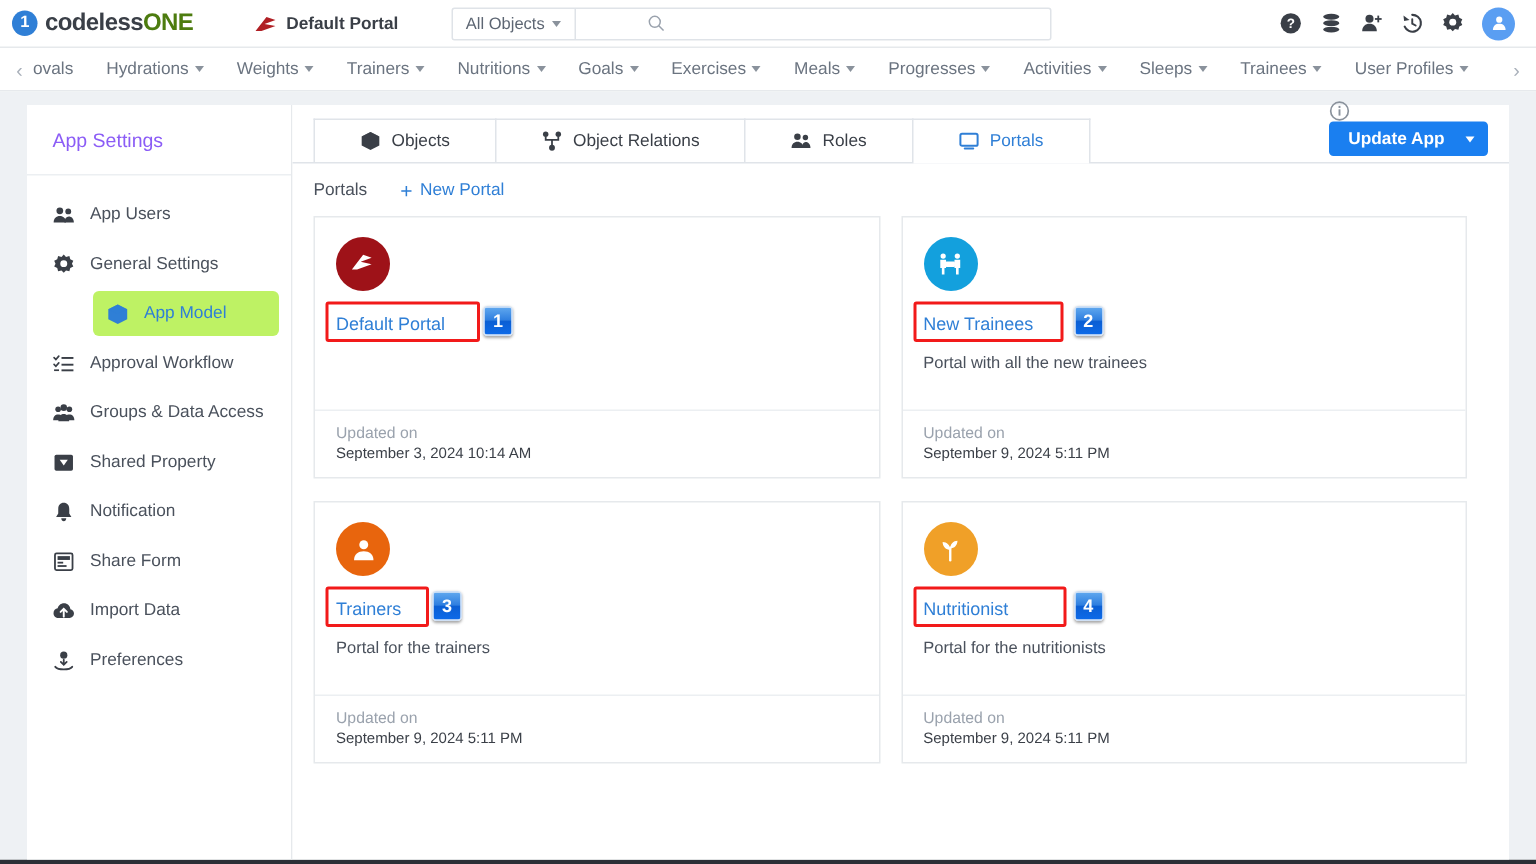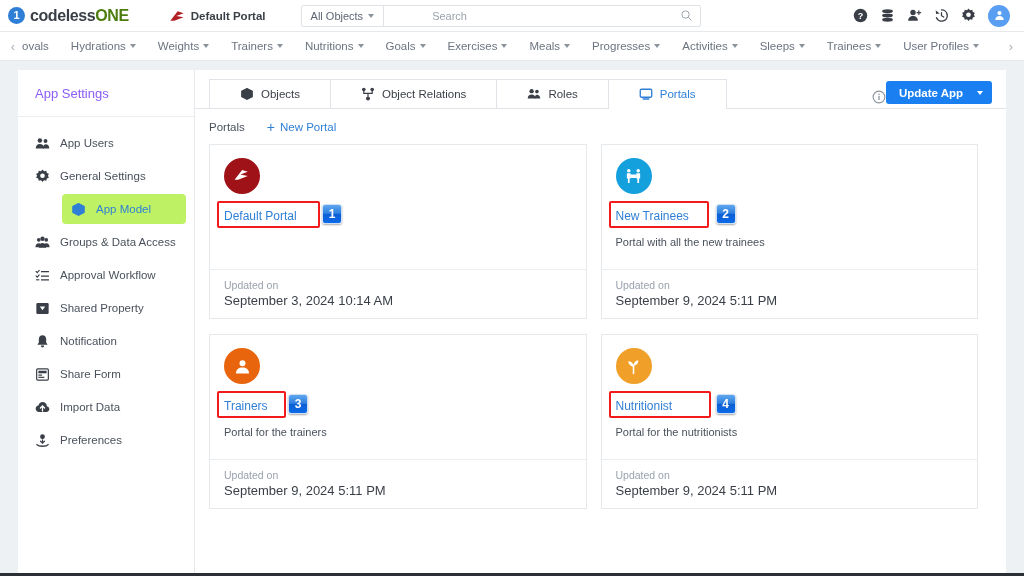--- a/index.html
+++ b/index.html
@@ -178,21 +178,21 @@
     margin-right: -1px;
     cursor: pointer;
   }
   .tab.active { color: #2f7fd6; position: relative; z-index: 2; }
   .tab.active::after {
     content: ""; position: absolute; left: 0; right: 0; bottom: -1px;
     height: 1px; background: #fff;
   }
   .tab-ico { width: 14px; height: 14px; display: block; }
 
-  .tabs-right { margin-left: auto; display: flex; align-items: flex-end; padding-bottom: 4px; }
+  .tabs-right { margin-left: auto; display: flex; align-items: flex-start; padding-bottom: 4px; flex-direction: column; }
   .info-ico { width: 14px; height: 14px; display: block; cursor: pointer; }
   .update-btn {
     display: flex; align-items: center;
     background: #1a7ff0; color: #fff;
     font-size: 11.5px; font-weight: bold;
     border: none; border-radius: 3px;
     height: 23px;
     padding: 0 9px 0 13px;
     gap: 14px;
     cursor: pointer;
@@ -267,21 +267,21 @@
   }
   .card-desc {
     font-size: 11px; color: #4a515c;
     margin-top: 9px;
   }
   .card-foot {
     border-top: 1px solid #eceff2;
     padding: 9px 14px 10px 14px;
   }
   .foot-label { font-size: 10.5px; color: #9aa2ad; margin-bottom: 2px; }
-  .foot-date { font-size: 13px; color: #3a3f47; }
+  .foot-date { font-size: 10px; color: #3a3f47; }
 </style>
 </head>
 <body>
 
 <div class="app">
 
   <div class="topbar">
 
     <div class="brand">
       <span class="brand-mark">1</span>
@@ -293,21 +293,20 @@
         <path d="M2 17 L13 3 L22 6 L11 10 L22 12 L8 17 Z" fill="#b01f24"></path>
       </svg>
       <span class="portal-name">Default Portal</span>
     </div>
 
     <div class="search-wrap">
       <div class="obj-select">
         <span>All Objects</span>
         <span class="caret"></span>
       </div>
-      <input class="search-input" type="text" placeholder="Search" style="">
       <button class="search-btn">
         <svg width="13" height="13" viewBox="0 0 20 20">
           <circle cx="8.5" cy="8.5" r="5.6" fill="none" stroke="#9aa2ad" stroke-width="1.5"></circle>
           <line x1="12.6" y1="12.6" x2="17.5" y2="17.5" stroke="#9aa2ad" stroke-width="1.5"></line>
         </svg>
       </button>
     </div>
 
     <div class="top-icons">
       <svg class="ticon" viewBox="0 0 20 20">
@@ -424,39 +423,39 @@
           </div>
           <div class="side-item active">
             <svg class="side-ico" viewBox="0 0 20 20">
               <path d="M10 1.4 L18.4 5.6 L18.4 14.4 L10 18.6 L1.6 14.4 L1.6 5.6 Z" fill="#2f7fd6"></path>
               <path d="M10 1.4 L18.4 5.6 L10 9.8 L1.6 5.6 Z" fill="#2f7fd6" opacity="0.75"></path>
             </svg>
             <span>App Model</span>
           </div>
           <div class="side-item">
             <svg class="side-ico" viewBox="0 0 20 20">
+              <path d="M1.4 4.6 L3 6.2 L5.6 3.2" stroke="#3a3f47" stroke-width="1.5" fill="none" stroke-linecap="round"></path>
+              <path d="M1.4 10.6 L3 12.2 L5.6 9.2" stroke="#3a3f47" stroke-width="1.5" fill="none" stroke-linecap="round"></path>
+              <rect x="1.4" y="15" width="4.4" height="1.5" fill="#3a3f47"></rect>
+              <rect x="8" y="4" width="10.6" height="1.7" fill="#3a3f47"></rect>
+              <rect x="8" y="10" width="10.6" height="1.7" fill="#3a3f47"></rect>
+              <rect x="8" y="15" width="10.6" height="1.7" fill="#3a3f47"></rect>
+            </svg>
+            <span>Approval Workflow</span>
+          </div>
+          <div class="side-item">
+            <svg class="side-ico" viewBox="0 0 20 20">
               <circle cx="5" cy="6.4" r="2.5" fill="#3a3f47"></circle>
               <circle cx="15" cy="6.4" r="2.5" fill="#3a3f47"></circle>
               <circle cx="10" cy="5" r="2.9" fill="#3a3f47"></circle>
               <path d="M0.6 16.2C0.6 12.6 2.4 11 5 11S9.4 12.6 9.4 16.2Z" fill="#3a3f47"></path>
               <path d="M10.6 16.2C10.6 12.6 12.4 11 15 11S19.4 12.6 19.4 16.2Z" fill="#3a3f47"></path>
               <path d="M5.2 17C5.2 12.9 7.2 10.6 10 10.6S14.8 12.9 14.8 17Z" fill="#3a3f47"></path>
             </svg>
             <span>Groups &amp; Data Access</span>
-          </div>
-          <div class="side-item">
-            <svg class="side-ico" viewBox="0 0 20 20">
-              <path d="M1.4 4.6 L3 6.2 L5.6 3.2" stroke="#3a3f47" stroke-width="1.5" fill="none" stroke-linecap="round"></path>
-              <path d="M1.4 10.6 L3 12.2 L5.6 9.2" stroke="#3a3f47" stroke-width="1.5" fill="none" stroke-linecap="round"></path>
-              <rect x="1.4" y="15" width="4.4" height="1.5" fill="#3a3f47"></rect>
-              <rect x="8" y="4" width="10.6" height="1.7" fill="#3a3f47"></rect>
-              <rect x="8" y="10" width="10.6" height="1.7" fill="#3a3f47"></rect>
-              <rect x="8" y="15" width="10.6" height="1.7" fill="#3a3f47"></rect>
-            </svg>
-            <span>Approval Workflow</span>
           </div>
           <div class="side-item">
             <svg class="side-ico" viewBox="0 0 20 20">
               <rect x="1.8" y="2.8" width="16.4" height="14.4" rx="1.6" fill="#3a3f47"></rect>
               <path d="M6.4 7.4 L13.6 7.4 L10 12.4 Z" fill="#fff"></path>
             </svg>
             <span>Shared Property</span>
           </div>
           <div class="side-item">
             <svg class="side-ico" viewBox="0 0 20 20">

